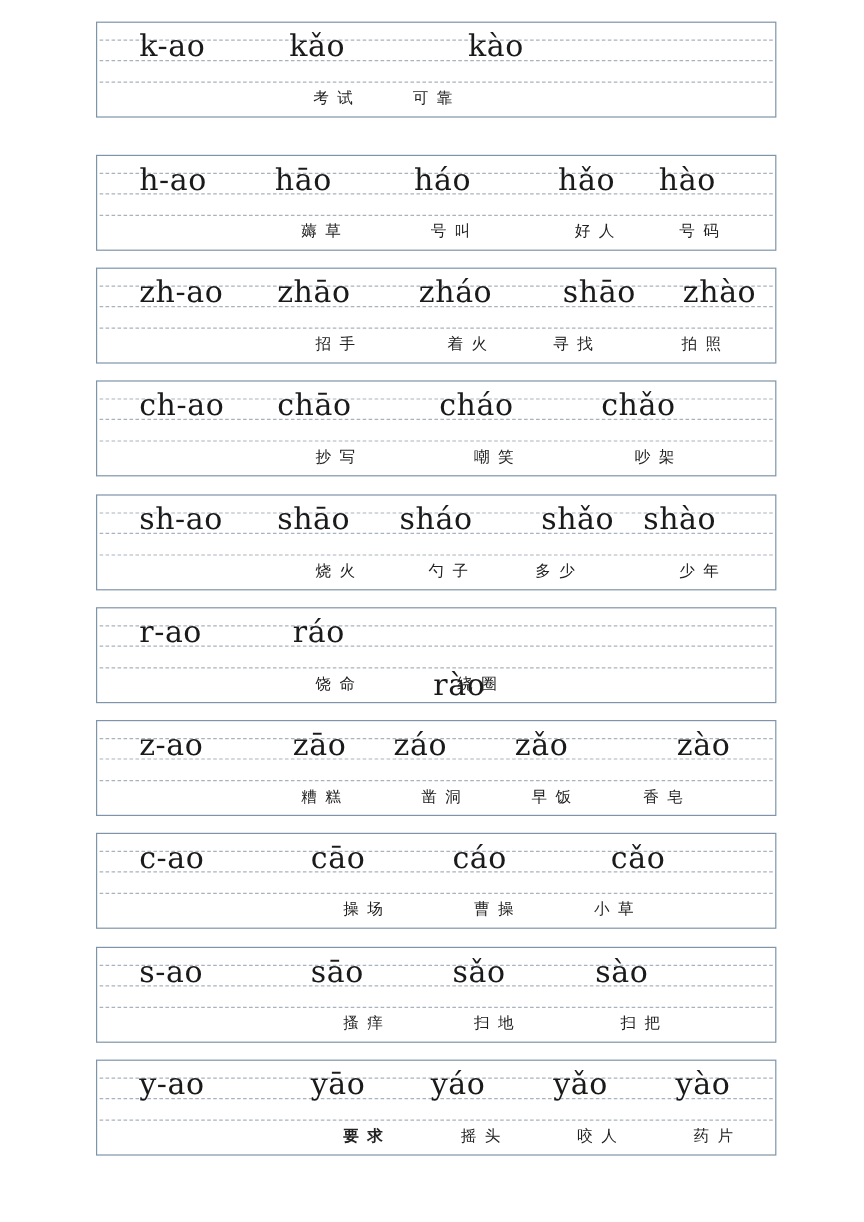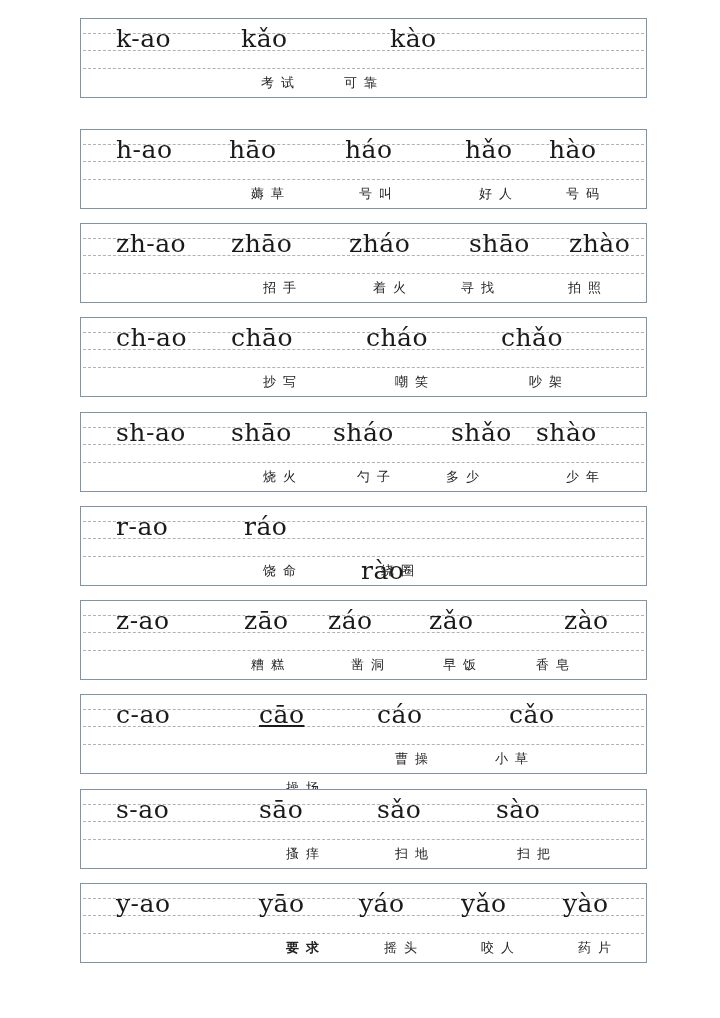--- a/index.html
+++ b/index.html
@@ -106,24 +106,24 @@
       <span class="hz" style="left: 170px;">糟糕</span>
       <span class="hz" style="left: 270px;">凿洞</span>
       <span class="hz" style="left: 362px;">早饭</span>
       <span class="hz" style="left: 455px;">香皂</span>
     </div>
     <div class="card" style="top: 694px;">
       <div class="line l1"></div>
       <div class="line l2"></div>
       <div class="line l3"></div>
       <span class="py" style="left: 35px;">c-ao</span>
-      <span class="py" style="left: 178px; text-decoration: underline;">cāo</span>
+      <span class="py" style="left: 178px;">cāo</span>
       <span class="py" style="left: 296px;">cáo</span>
       <span class="py" style="left: 428px;">cǎo</span>
-      <span class="hz" style="left: 205px; margin-top: 29px;">操场</span>
+      <span class="hz" style="left: 205px;">操场</span>
       <span class="hz" style="left: 314px;">曹操</span>
       <span class="hz" style="left: 414px;">小草</span>
     </div>
     <div class="card" style="top: 789px;">
       <div class="line l1"></div>
       <div class="line l2"></div>
       <div class="line l3"></div>
       <span class="py" style="left: 35px;">s-ao</span>
       <span class="py" style="left: 178px;">sāo</span>
       <span class="py" style="left: 296px;">sǎo</span>

